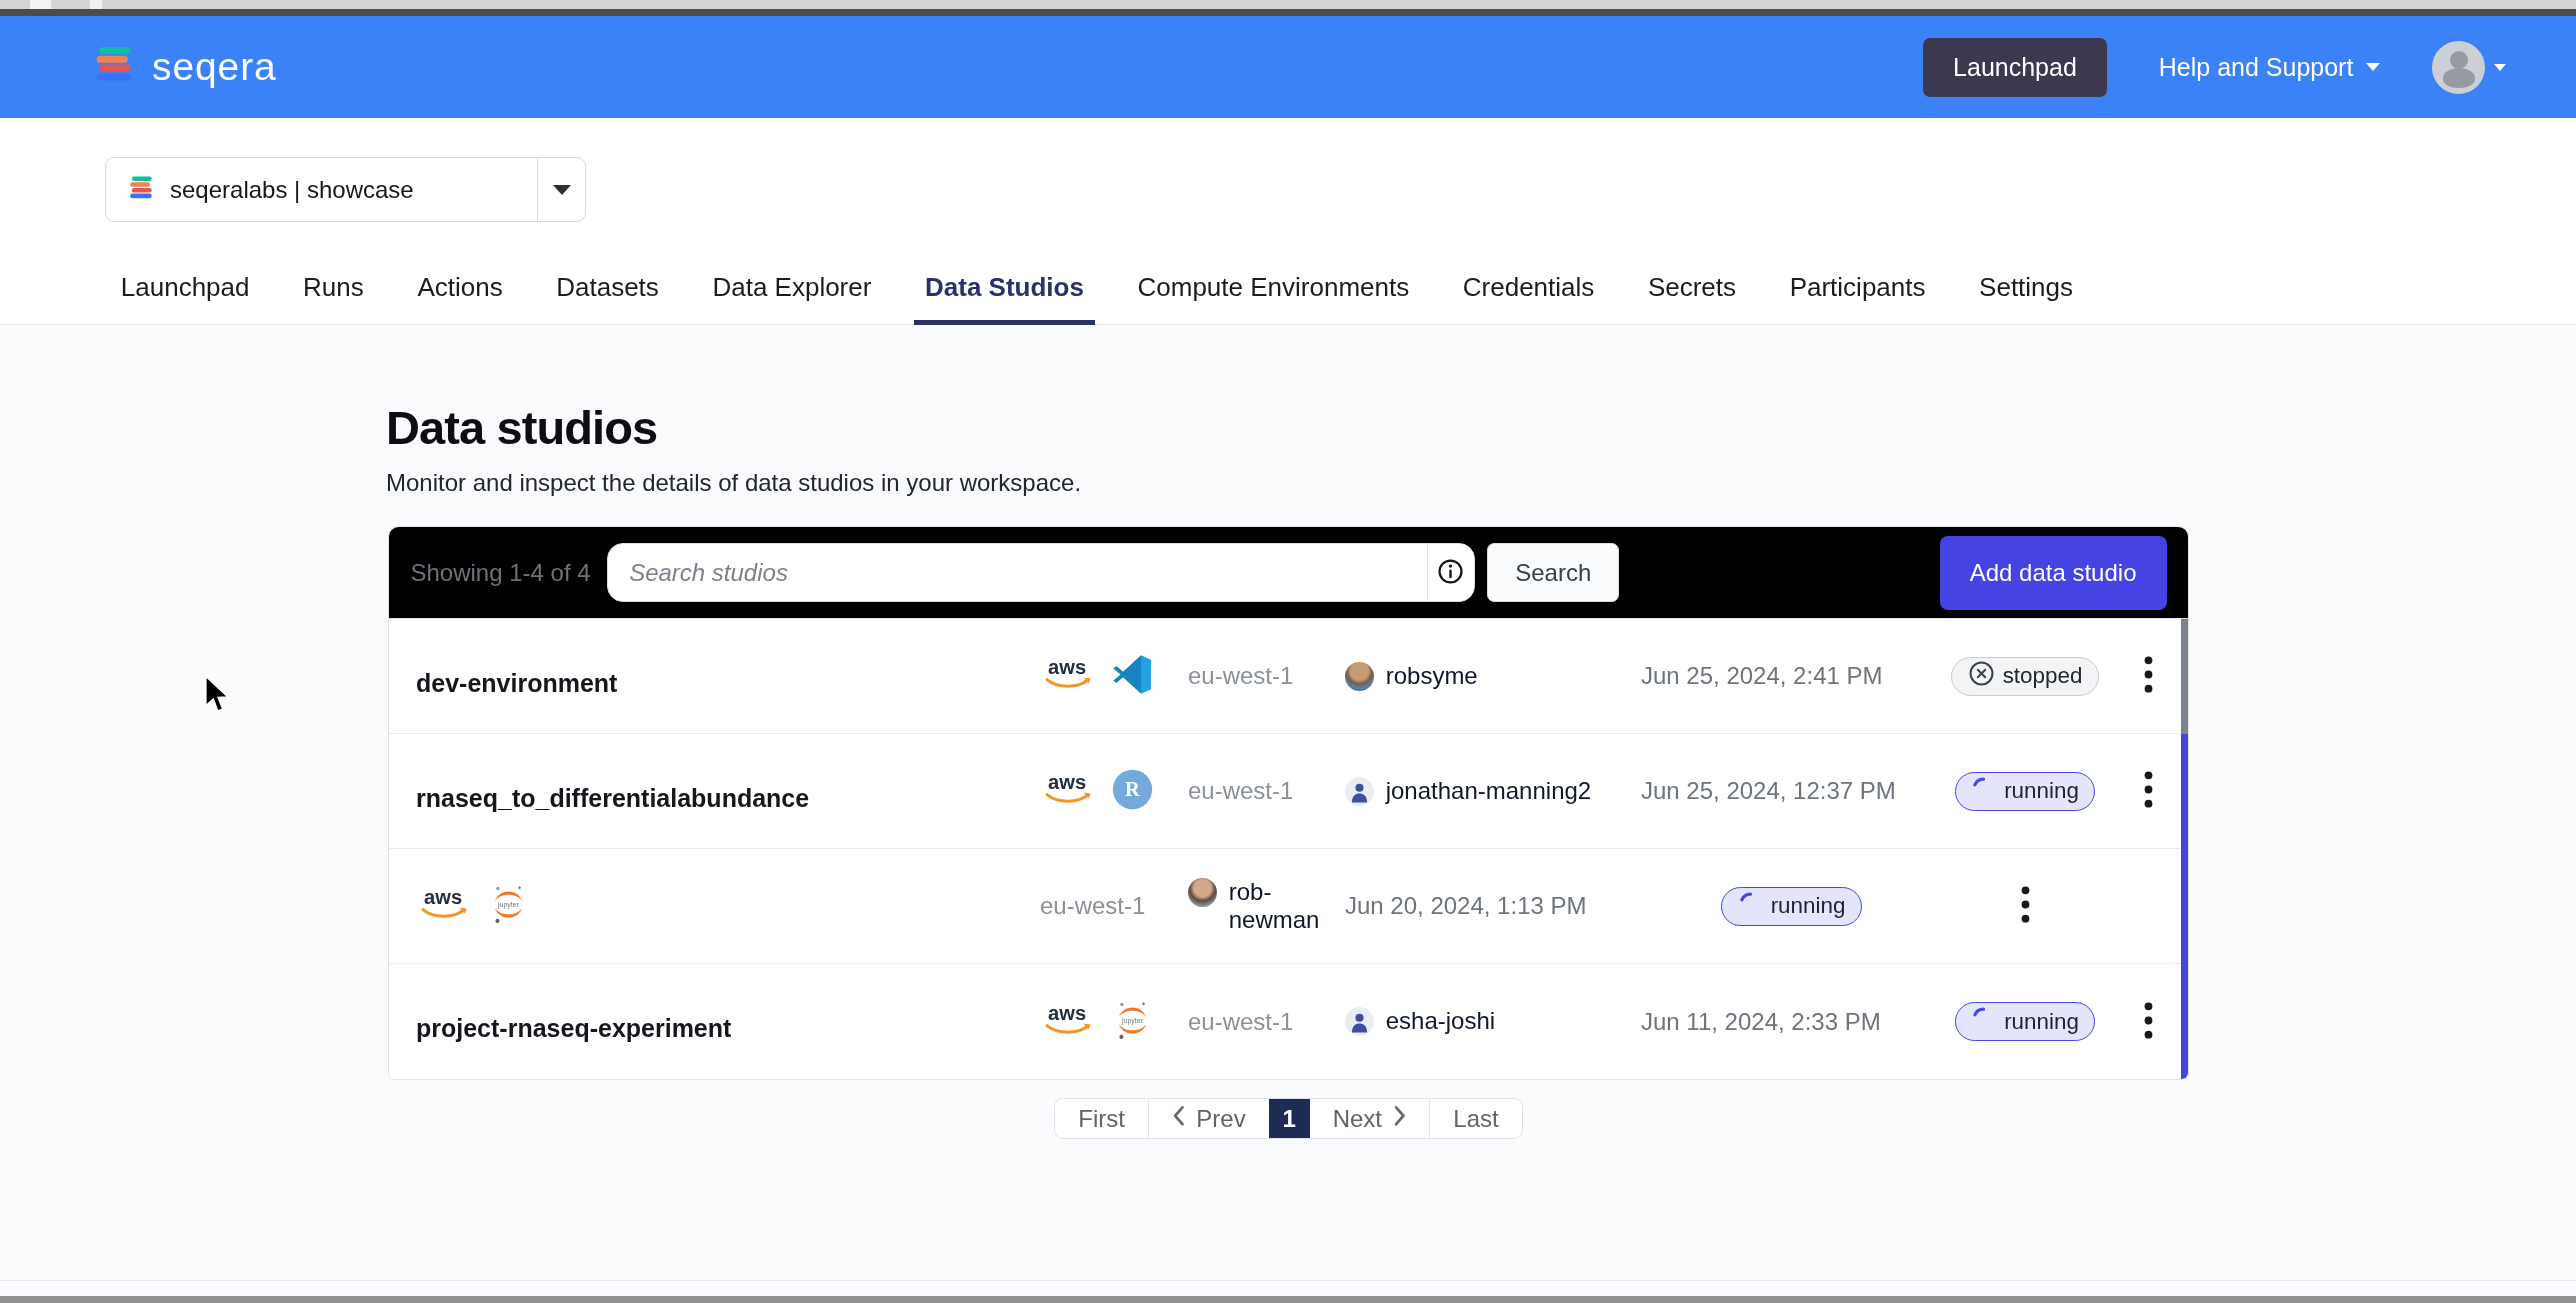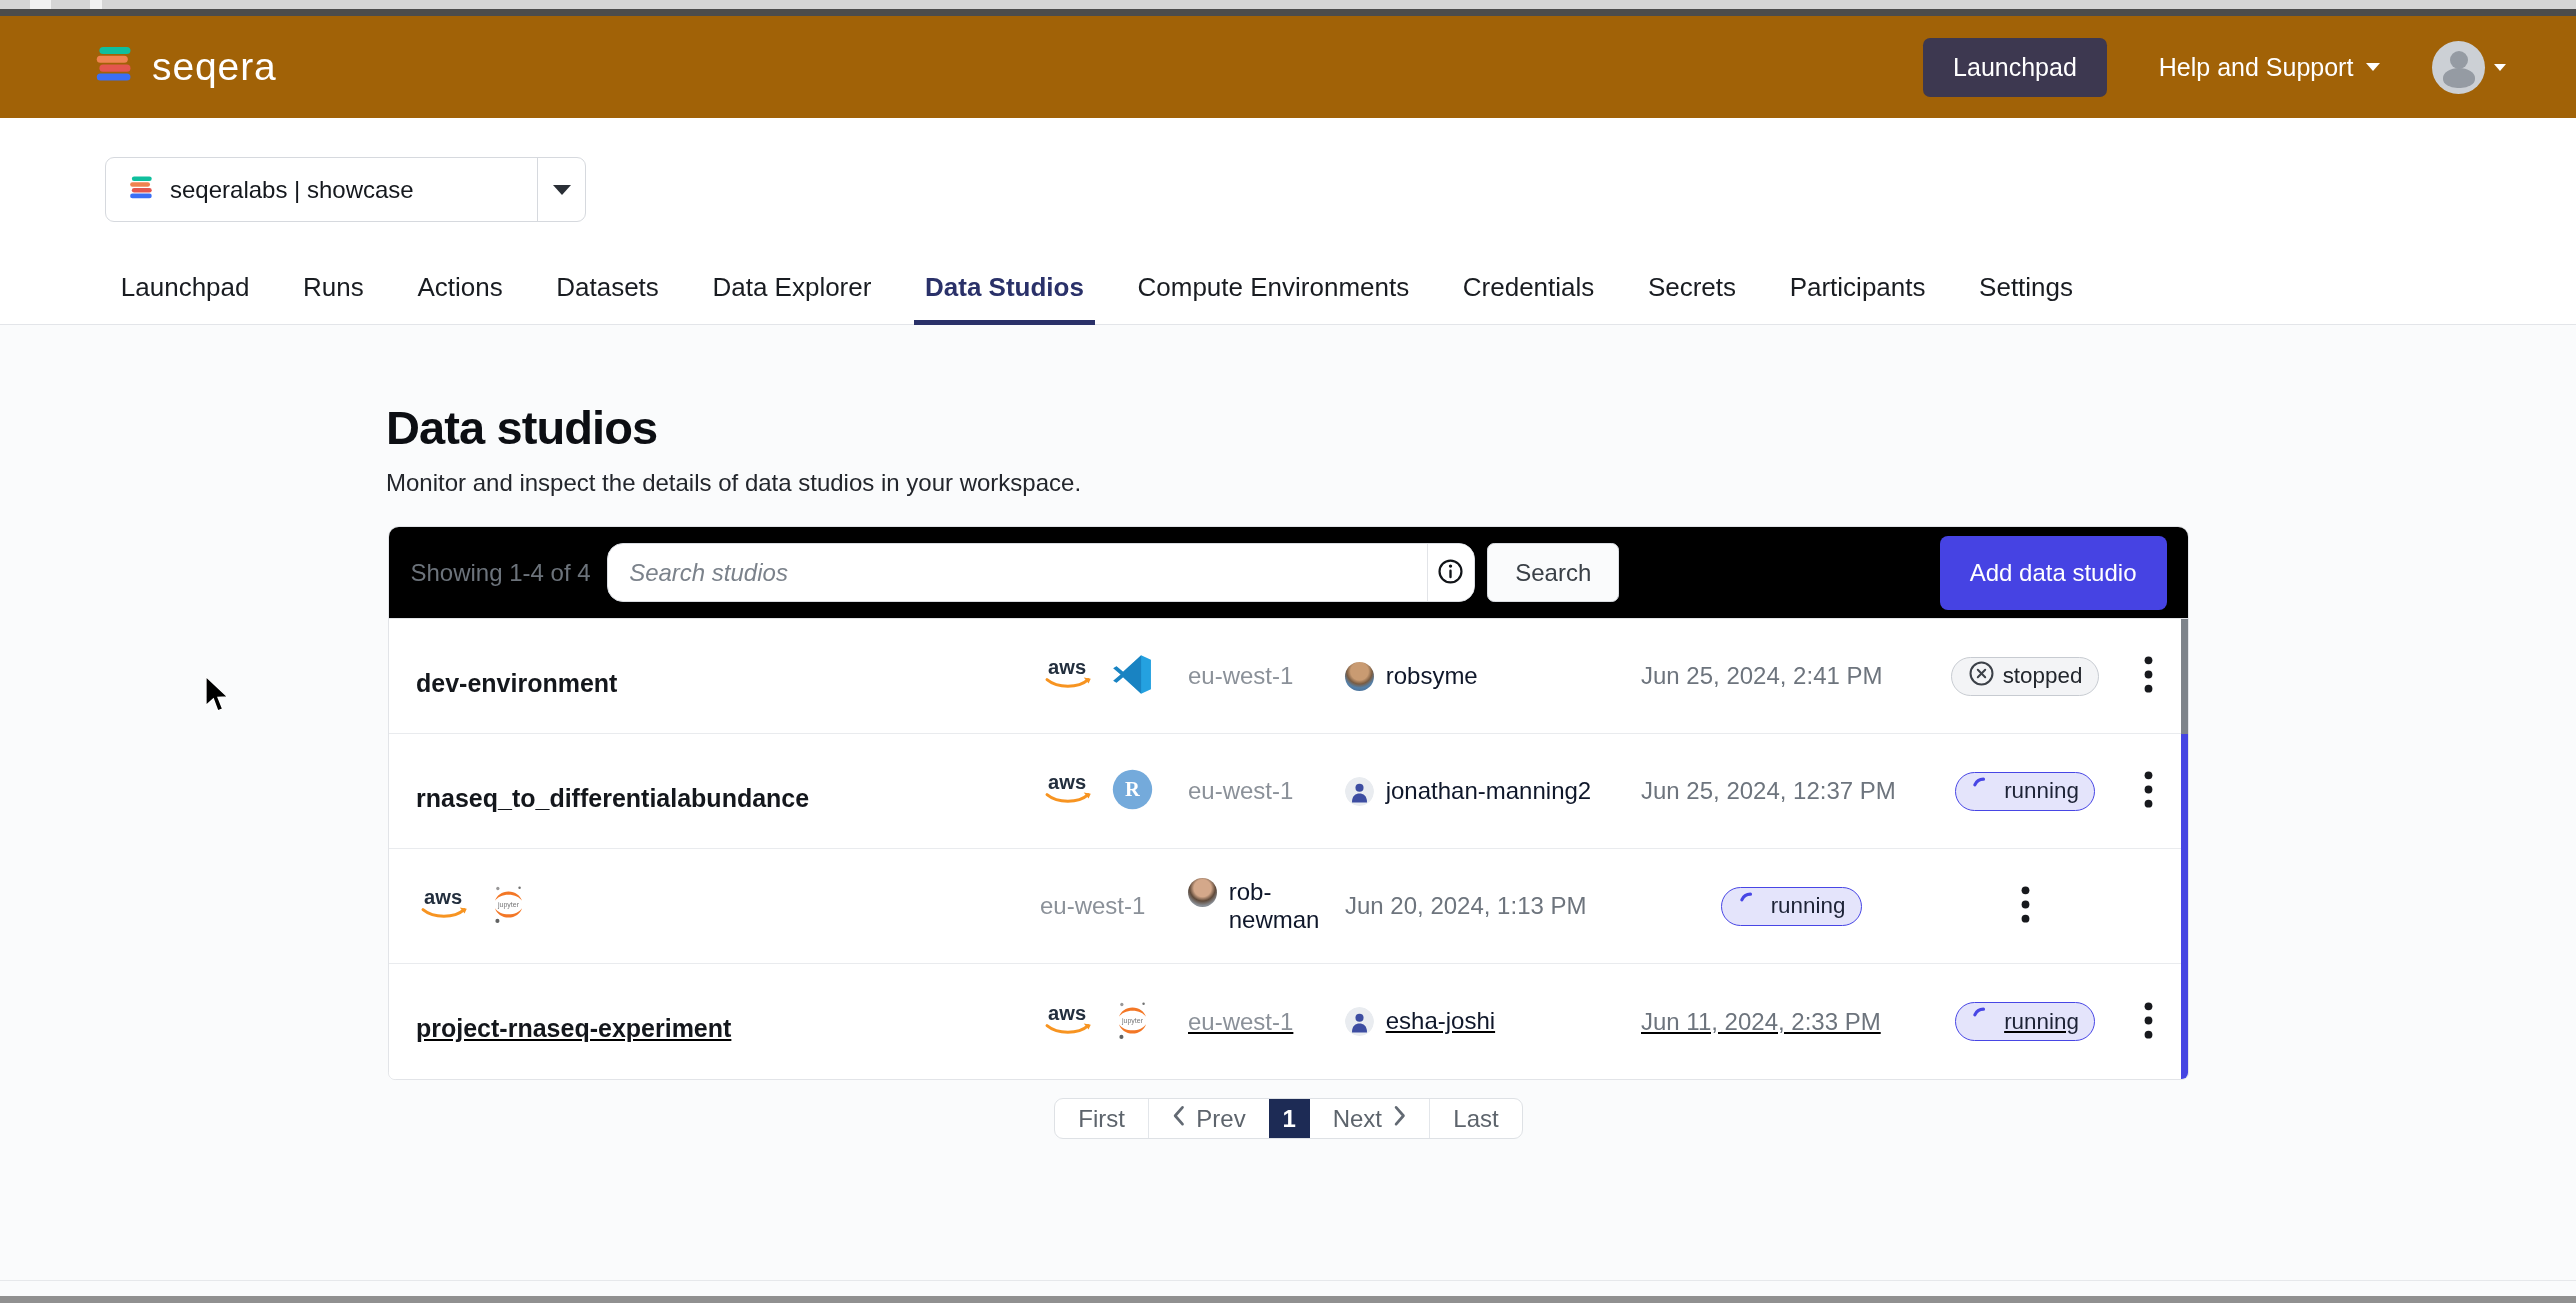--- a/index.html
+++ b/index.html
@@ -5,21 +5,21 @@
   * { box-sizing: border-box; margin: 0; padding: 0; }
   html,body { width:2576px; height:1303px; overflow:hidden; }
   body { font-family:"Liberation Sans","DejaVu Sans",sans-serif; background:#ffffff; position:relative; }
 
   
   .chrome-strip { height:9px; background:#d5d5d5; position:relative; }
   .chrome-strip .hint { position:absolute; top:0; height:9px; background:#f2f2f2; }
   .chrome-strip2 { height:7.2px; background:#4c4c4c; }
 
   
-  .nav { height:102px; background:#a16207; display:flex; align-items:center; padding:0 70px 0 95px; }
+  .nav { height:102px; background:#3b82f6; display:flex; align-items:center; padding:0 70px 0 95px; }
   .brand { display:flex; align-items:center; gap:18px; }
   .brand-word { color:#fff; font-size:39px; font-weight:500; letter-spacing:0.9px; }
   .nav-right { margin-left:auto; display:flex; align-items:center; gap:52px; }
   .launchpad-btn { background:#3d3850; color:#fff; font-size:25px; height:59px; padding:0 30px;
     border:none; border-radius:7.2px; display:flex; align-items:center; cursor:pointer; }
   .help-menu { color:#fff; font-size:25px; display:flex; align-items:center; gap:12.6px; cursor:pointer; }
   .tri-down { width:0; height:0; border-left:7.2px solid transparent; border-right:7.2px solid transparent; border-top:8px solid #fff; display:inline-block; }
   .nav-avatar-wrap { display:flex; align-items:center; gap:9px; cursor:pointer; }
   .nav-avatar { width:53px; height:53px; border-radius:50%; background:#ccd0d5; position:relative; overflow:hidden; }
   .nav-avatar::before { content:""; position:absolute; top:10px; left:50%; transform:translateX(-50%); width:18px; height:18px; border-radius:50%; background:#959ba3; }
@@ -51,21 +51,21 @@
   .search-input { flex:1; border:none; outline:none; background:transparent; font-size:24px; padding:0 21.5px; color:#2a2f36; font-family:inherit; }
   .search-input::placeholder { font-style:italic; color:#7b828b; }
   .info-btn { width:47px; border:none; border-left:0.9px solid #e2e4e8; background:#fff; display:flex; align-items:center; justify-content:center; cursor:pointer; }
   .search-btn { margin-left:12.6px; height:59px; padding:0 27px; font-size:24px; color:#3a4047; background:#fafbfc;
     border:0.9px solid #d9dce1; border-radius:7.2px; cursor:pointer; font-family:inherit; }
   .add-btn { margin-left:auto; height:74px; padding:0 30px; font-size:24px; color:#fff; background:#4643e3; border:none; border-radius:8px; cursor:pointer; font-family:inherit; }
 
   
   .row { position:relative; height:115px; display:grid; grid-template-columns:624px 148px 157px 296px 301px 166px 1fr;
     align-items:center; padding-left:27px; border-bottom:0.9px solid #e9ebee; background:#fff; }
-  .row:last-child { border-bottom:none;text-decoration:underline; }
+  .row:last-child { border-bottom:none; }
   .cell-name { font-size:25px; font-weight:700; color:#14171c; cursor:pointer;margin-top:14px; }
   .cell-icons { display:flex; align-items:flex-start; gap:16px; }
   .cell-region { font-size:24px; color:#8b9199; }
   .cell-user { display:flex; align-items:flex-start; gap:11.7px; font-size:24px; color:#0f172a; }
   .avatar { width:29px; height:29px; border-radius:50%; flex:0 0 29px; overflow:hidden; }
   .avatar.photo-a { background:radial-gradient(circle at 50% 32%, #c99b72 0 36%, #7a5c42 52%, #5580a8 68%, #3f628c 100%); }
   .avatar.photo-b { background:radial-gradient(circle at 50% 35%, #d4a88a 0 36%, #5f4a3a 54%, #8a8f96 74%, #6e747c 100%); }
   .cell-date { font-size:24px; color:#6d747d; }
   .cell-status { display:flex; justify-content:center; }
   .badge { height:39px; border-radius:20px; display:flex; align-items:center; gap:8px; padding:0 15.3px; font-size:22.4px; }

